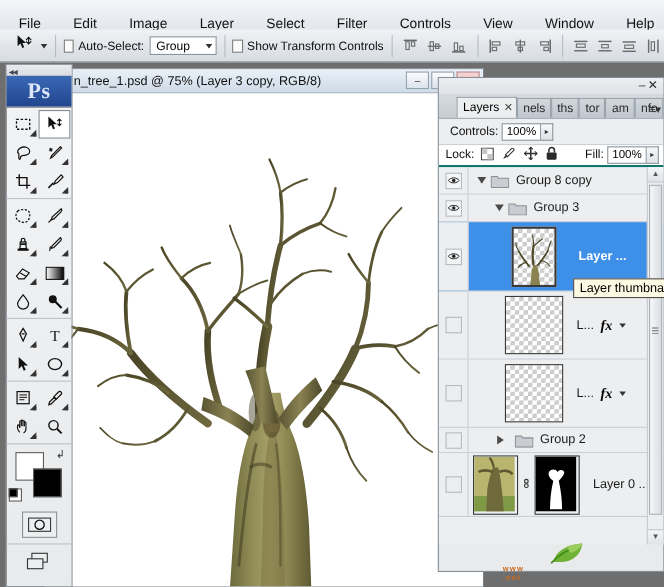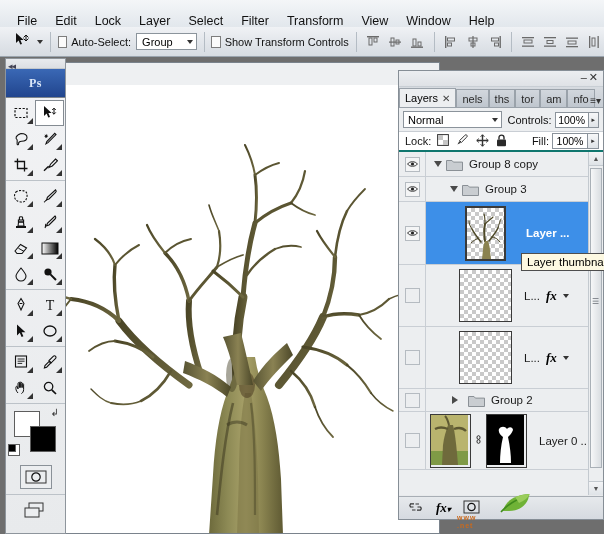--- a/index.html
+++ b/index.html
@@ -6,21 +6,21 @@
   body{
     width:604px;height:534px;overflow:hidden;position:relative;
     font-family:"Liberation Sans",sans-serif;font-size:11px;color:#000;
     background:#6e6e6e;
   }
   
   #menubar{
     position:absolute;left:0;top:0;width:604px;height:43px;
     background:linear-gradient(#f4f6f8,#e3e8ed 60%,#dde3e9);
     border-bottom:1px solid #a9b3bd;
-    display:flex;align-items:center;padding-left:8px;box-sizing:border-box;
+    display:flex;align-items:center;padding-left:8px;box-sizing:border-box;justify-content:space-between;
   }
   .menu-item{padding:3px 9px;font-size:12.5px;color:#111;cursor:default;white-space:nowrap;}
 
   
   #optionsbar{
     position:absolute;left:0;top:27px;width:604px;height:30px;
     background:linear-gradient(#f0f2f5,#e1e5ea 55%,#d7dce2);
     border-bottom:1px solid #9aa4ae;
     display:flex;align-items:center;box-sizing:border-box;
   }
@@ -44,21 +44,21 @@
   
   #toolbox{
     position:absolute;left:5px;top:58px;width:61px;height:476px;
     background:linear-gradient(#f2f3f5,#e8eaec);
     border:1px solid #8e959c;box-sizing:border-box;z-index:40;
   }
   #tb-grip{height:9px;background:linear-gradient(#e9ebee,#dcdfe3);border-bottom:1px solid #c3c8cd;}
   #tb-logo{
     height:28px;background:linear-gradient(#3a68b5,#21458e);
     display:flex;align-items:center;justify-content:center;
-    color:#dbe7f8;font-size:12px;font-weight:bold;font-family:"Liberation Serif",serif;
+    color:#dbe7f8;font-size:20px;font-weight:bold;font-family:"Liberation Serif",serif;
     letter-spacing:.5px;border-bottom:1px solid #7f868d;
   }
   .tb-group{border-bottom:1px solid #bcc2c8;padding:2px 0;}
   .tb-row{display:flex;}
   .tb-cell{
     width:29px;height:26px;position:relative;display:flex;align-items:center;justify-content:center;
   }
   .tb-cell.sel{background:#fff;border:1px solid #848b92;box-sizing:border-box;}
   .tb-cell .tri{
     position:absolute;right:2px;bottom:2px;width:0;height:0;
@@ -106,21 +106,21 @@
   #panel-topbar .mini{position:absolute;right:3px;top:0px;font-size:11px;color:#333;letter-spacing:2px;}
   #panel-tabs{
     height:20px;background:linear-gradient(#d7dbe0,#c6ccd3);
     display:flex;align-items:flex-end;position:relative;border-bottom:1px solid #9aa2aa;
   }
   .ptab{
     height:18px;padding:0 5px;display:flex;align-items:center;
     background:linear-gradient(#d2d7dd,#bfc6ce);border:1px solid #9aa2aa;border-bottom:none;
     box-sizing:border-box;font-size:11px;color:#2a2a2a;white-space:nowrap;overflow:hidden;
   }
-  .ptab.active{background:#eceef0;color:#000;height:19px;}
+  .ptab.active{background:#eceef0;color:#000;height:19px;margin-left:16px;}
   .ptab .x{margin-left:4px;font-size:10px;color:#444;}
   #panel-menu{position:absolute;right:2px;bottom:1px;font-size:10px;color:#333;line-height:1;}
 
   #blend-row{
     height:24px;display:flex;align-items:center;padding:0 4px;box-sizing:border-box;
     background:#eceef0;border-bottom:1px solid #c9ced4;
   }
   #blend-select{
     width:104px;height:17px;background:#fff;border:1px solid #8b939b;box-sizing:border-box;
     display:flex;align-items:center;justify-content:space-between;padding:0 3px 0 4px;font-size:11px;
@@ -189,25 +189,25 @@
   #wm-leaf{position:absolute;left:44px;top:-7px;}
   
   #tree-wrap{position:absolute;left:0;top:0;width:100%;height:100%;}
 </style>
 </head>
 <body>
 
 <div id="menubar">
   <div class="menu-item">File</div>
   <div class="menu-item">Edit</div>
-  <div class="menu-item">Lock</div>
+  <div class="menu-item">Image</div>
   <div class="menu-item">Layer</div>
   <div class="menu-item">Select</div>
   <div class="menu-item">Filter</div>
-  <div class="menu-item">Transform</div>
+  <div class="menu-item">Controls</div>
   <div class="menu-item">View</div>
   <div class="menu-item">Window</div>
   <div class="menu-item">Help</div>
 </div>
 
 <div id="optionsbar">
   <div class="opt-tool">
     <span class="tool-glyph">
       <svg width="16" height="16" viewBox="0 0 16 16">
           <path d="M2 1 L2 11 L4.6 8.6 L6.3 12.6 L8 11.9 L6.4 8 L9.7 8 Z" fill="#111"></path>
@@ -302,20 +302,28 @@
       <svg width="14" height="14" viewBox="0 0 14 14">
           <rect x="2" y="1" width="1.3" height="12" fill="#6a6a6a"></rect>
           <rect x="5" y="3" width="3" height="8" fill="none" stroke="#6a6a6a"></rect>
           <rect x="10.5" y="1" width="1.3" height="12" fill="#6a6a6a"></rect>
         </svg>
     </div>
   </div>
 </div>
 
 <div id="docwin">
+  <div id="doc-title">
+    <span id="doc-title-text">n_tree_1.psd @ 75% (Layer 3 copy, RGB/8)</span>
+    <div id="doc-btns">
+      <div class="win-btn">–</div>
+      <div class="win-btn">□</div>
+      <div class="win-btn close">✕</div>
+    </div>
+  </div>
   <div id="doc-canvas">
     <div id="tree-wrap">
       <svg width="400" height="450" viewBox="0 0 400 450" preserveAspectRatio="xMidYMax meet" style="position:absolute;left:0;top:0;">
         <defs>
           <linearGradient id="bark" x1="0" y1="0" x2="1" y2="0">
             <stop offset="0" stop-color="#6d6a3c"></stop>
               <stop offset="0.25" stop-color="#8d8a55"></stop>
             <stop offset="0.5" stop-color="#a8a169"></stop>
               <stop offset="0.72" stop-color="#8a8450"></stop>
             <stop offset="1" stop-color="#5f5a33"></stop>
@@ -644,24 +652,20 @@
     <div class="ptab">
       <span>am</span>
     </div>
     <div class="ptab">
       <span>nfo</span>
     </div>
     <span id="panel-menu">≡▾</span>
   </div>
 
   <div id="blend-row">
-    <div id="blend-select">
-      <span>Normal</span>
-      <span class="caret-sm"></span>
-    </div>
     <span class="lbl">Controls:</span>
     <div class="numfield">100%</div>
     <div class="stepper">▸</div>
   </div>
 
   <div id="lock-row">
     <span class="lbl" style="margin-left:2px;">Lock:</span>
     <div class="lockicons">
       <span>
         <svg width="12" height="12" viewBox="0 0 12 12">
@@ -830,36 +834,20 @@
 
   <div id="tooltip">Layer thumbnail</div>
 
   <div id="panel-scroll">
     <div class="sc-arrow">▲</div>
     <div id="sc-thumb"></div>
     <div id="sc-grip">☰</div>
     <div class="sc-arrow bot">▼</div>
   </div>
 
-  <div id="panel-bottom">
-    <span>
-      <svg width="17" height="10" viewBox="0 0 17 10">
-          <path d="M6.5 5 H3.5 a2.5 2.5 0 0 1 0 -3.2 H7" fill="none" stroke="#333" stroke-width="1.2"></path>
-          <path d="M10.5 5 H13.5 a2.5 2.5 0 0 1 0 3.2 H10" fill="none" stroke="#333" stroke-width="1.2"></path>
-          <path d="M5 8 H8.5 M8.5 2 H12" fill="none" stroke="#333" stroke-width="1.2"></path>
-        </svg>
-    </span>
-    <span class="fx-ital">fx<span style="font-size:8px;">▾</span></span>
-    <span>
-      <svg width="17" height="14" viewBox="0 0 17 14">
-          <rect x="1" y="1" width="15" height="12" fill="none" stroke="#333"></rect>
-          <circle cx="8.5" cy="7" r="3.6" fill="none" stroke="#111" stroke-width="1.3"></circle>
-        </svg>
-    </span>
-  </div>
 </div>
 
 <div id="watermark">
   <span id="wm-leaf">
     <svg width="34" height="20" viewBox="0 0 34 20">
       <path d="M4 18 C6 8 16 2 30 1 C30 10 22 18 10 18 Z" fill="#6fb236"></path>
       <path d="M2 19 C8 12 18 6 30 2" stroke="#3f8a1c" stroke-width="1.6" fill="none"></path>
       <path d="M16 4 C22 2 27 1 31 1 C29 5 25 8 20 10Z" fill="#9acd5b"></path>
     </svg>
   </span>

